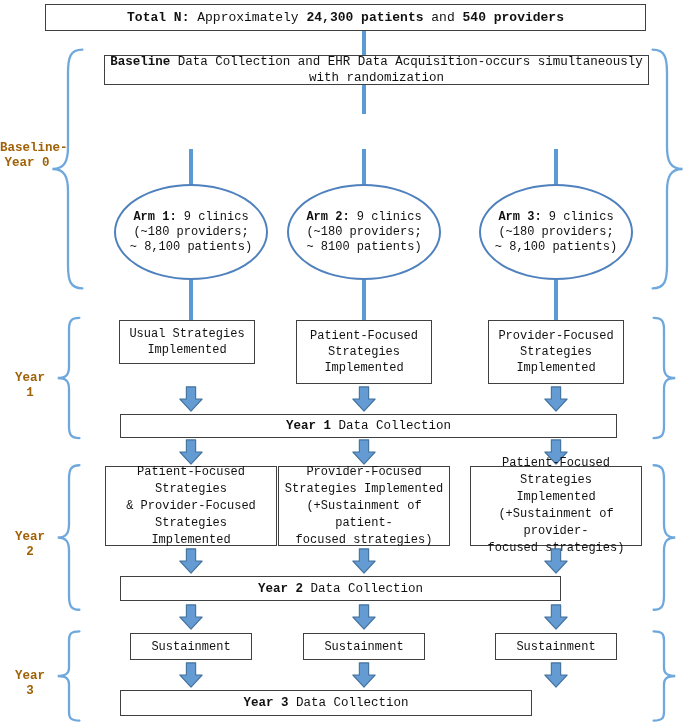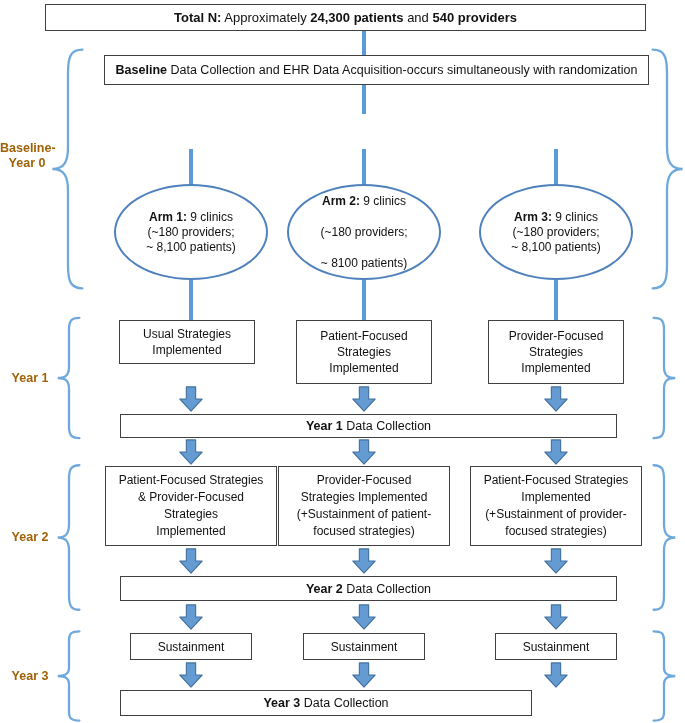--- a/index.html
+++ b/index.html
@@ -1,18 +1,18 @@
 <!DOCTYPE html>
 <html style="--connector: #5B9BD5; --arrow_fill: #649BD3; --arrow_stroke: #41719C; --brace: #6FA8DC; --ellipse_stroke: #4F81BD; --allocation_fill: #DCE9F7; --allocation_border: #86AED9; --box_border: #404040;"><head>
 <meta charset="utf-8">
 <style>
   html,body{margin:0;padding:0;background:#fff;}
   #canvas{
     position:relative;width:685px;height:723px;background:#fff;
-    font-family:Liberation Sans, sans-serif;color:#111;overflow:hidden;
+    font-family:Liberation Mono, monospace;color:#111;overflow:hidden;
   }
   .box{
     position:absolute;box-sizing:border-box;background:#fff;
     border:1.5px solid var(--box_border,#404040);
     display:flex;align-items:center;justify-content:center;
     text-align:center;font-size:12px;line-height:16px;
   }
   .dcbox{font-size:12.5px;}
   .lines{white-space:pre-line;}
   .conn{position:absolute;width:4px;background:var(--connector,#5B9BD5);}
@@ -70,21 +70,21 @@
 
   <div class="conn" style="left:189px;top:149px;height:36px;"></div>
   <div class="conn" style="left:362px;top:149px;height:36px;"></div>
   <div class="conn" style="left:554px;top:149px;height:36px;"></div>
 
   <div class="ellipse" style="left:114px;top:184px;width:154px;height:96px;">
     <div><b>Arm 1:</b><span> 9 clinics</span></div>
     <div>(~180 providers;</div>
     <div>~ 8,100 patients)</div>
   </div>
-  <div class="ellipse" style="left:287px;top:184px;width:154px;height:96px;gap:16px;">
+  <div class="ellipse" style="left:287px;top:184px;width:154px;height:96px;">
     <div><b>Arm 2:</b><span> 9 clinics</span></div>
     <div>(~180 providers;</div>
     <div>~ 8100 patients)</div>
   </div>
   <div class="ellipse" style="left:479px;top:184px;width:154px;height:96px;">
     <div><b>Arm 3:</b><span> 9 clinics</span></div>
     <div>(~180 providers;</div>
     <div>~ 8,100 patients)</div>
   </div>
 
@@ -141,21 +141,21 @@
   <svg class="arrow" style="left:178px;top:548px;" viewBox="0 0 26 28">
       <polygon points="8,1 18,1 18,14 25,14 13,27 1,14 8,14"></polygon>
     </svg>
   <svg class="arrow" style="left:351px;top:548px;" viewBox="0 0 26 28">
       <polygon points="8,1 18,1 18,14 25,14 13,27 1,14 8,14"></polygon>
     </svg>
   <svg class="arrow" style="left:543px;top:548px;" viewBox="0 0 26 28">
       <polygon points="8,1 18,1 18,14 25,14 13,27 1,14 8,14"></polygon>
     </svg>
 
-  <div class="box dcbox" style="left:120px;top:576px;width:497px;height:25px;">
+  <div class="box dcbox" style="left:120px;top:576px;width:441px;height:25px;">
     <span><b>Year 2</b><span> Data Collection</span></span>
   </div>
 
   <svg class="arrow" style="left:178px;top:604px;" viewBox="0 0 26 28">
       <polygon points="8,1 18,1 18,14 25,14 13,27 1,14 8,14"></polygon>
     </svg>
   <svg class="arrow" style="left:351px;top:604px;" viewBox="0 0 26 28">
       <polygon points="8,1 18,1 18,14 25,14 13,27 1,14 8,14"></polygon>
     </svg>
   <svg class="arrow" style="left:543px;top:604px;" viewBox="0 0 26 28">

